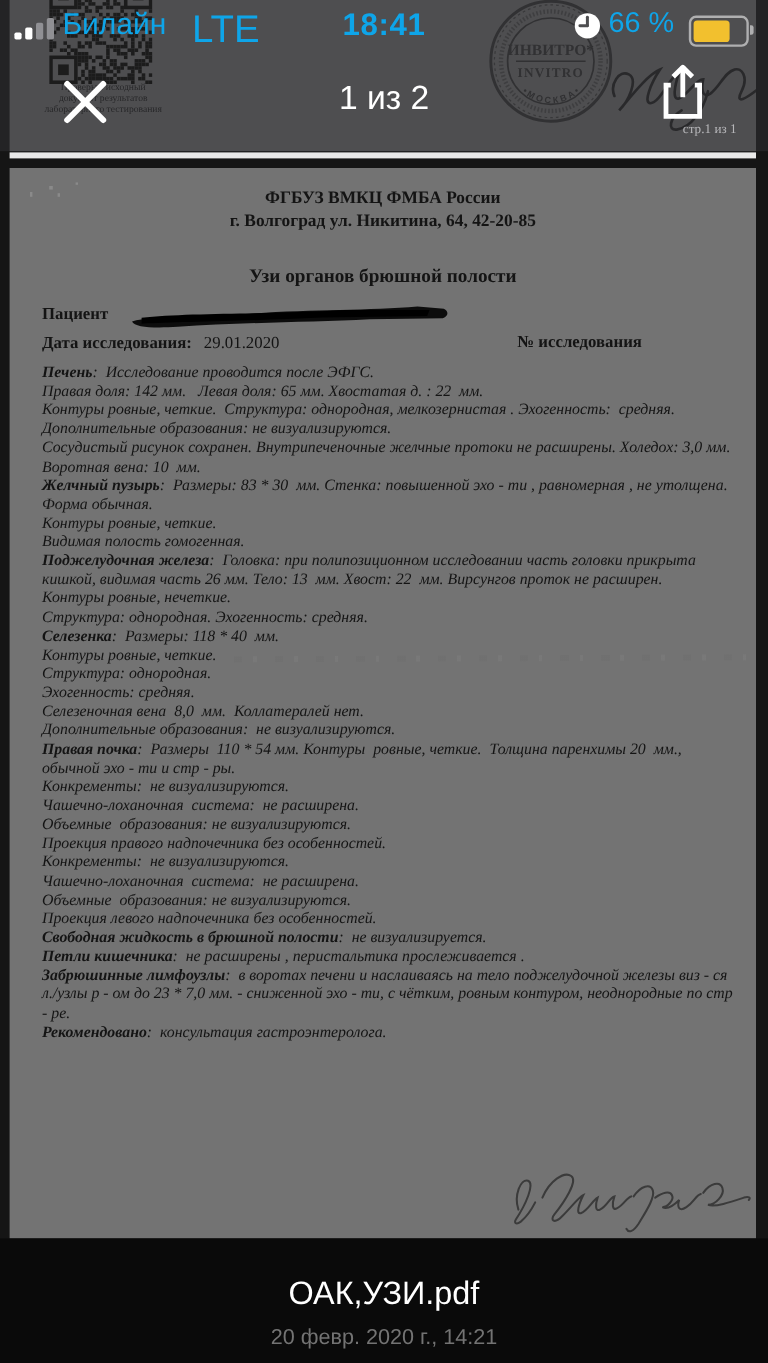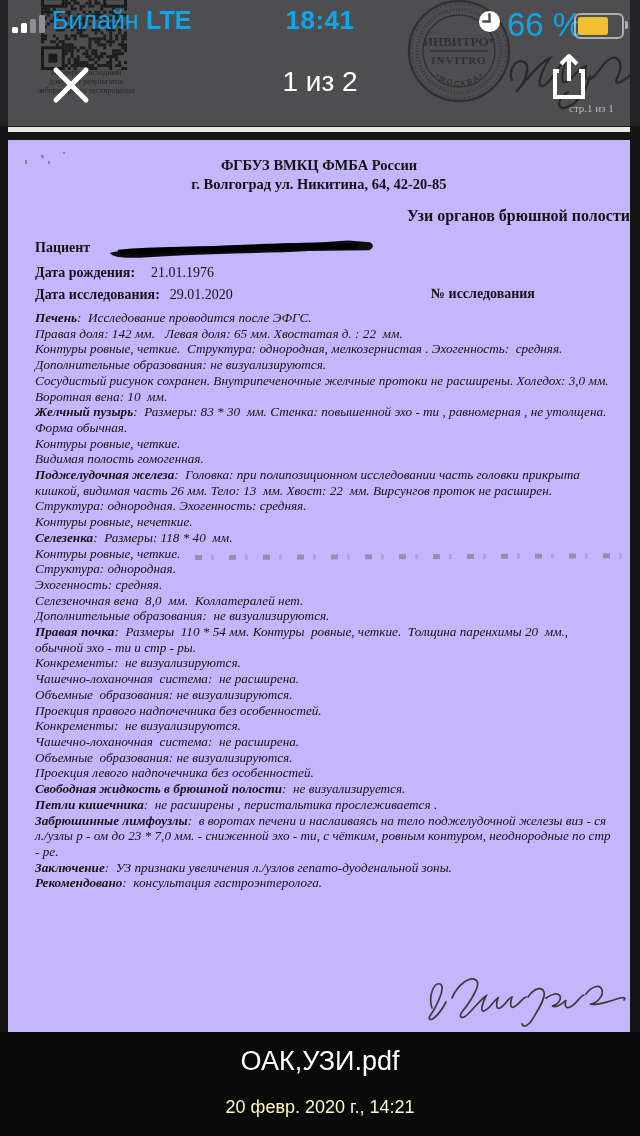--- a/index.html
+++ b/index.html
@@ -14,71 +14,71 @@
 
   
   .sbar{position:absolute;left:0;top:0;width:100%;height:44px;color:#0ea5e9;z-index:40;}
   .sig{position:absolute;left:12px;top:15px;width:34px;height:18px;}
   .sig i{position:absolute;bottom:0;width:6px;border-radius:1.5px;background:#fff;display:block;}
   .sig i:nth-child(1){left:0;height:6px;}
   .sig i:nth-child(2){left:9px;height:10px;}
   .sig i:nth-child(3){left:18px;height:14px;background:#909094;}
   .sig i:nth-child(4){left:27px;height:18px;background:#909094;}
   .carrier{position:absolute;left:52px;top:6px;font-size:25px;}
-  .lte{position:absolute;left:146px;top:6px;font-size:25px;font-weight:bold;}
+  .lte{position:absolute;left:160px;top:6px;font-size:32px;}
   .time{position:absolute;left:0;top:5px;width:100%;text-align:center;font-size:26px;font-weight:600;letter-spacing:.5px;}
   .clockico{position:absolute;left:478px;top:10px;width:23px;height:23px;}
-  .battxt{position:absolute;left:507px;top:6px;font-size:33px;}
+  .battxt{position:absolute;left:507px;top:6px;font-size:24px;}
   .batt{position:absolute;left:574px;top:13px;width:46px;height:22px;border:2px solid rgba(255,255,255,.55);border-radius:6px;}
   .batt .fill{position:absolute;left:2px;top:2px;bottom:2px;width:66%;background:#f2c02e;border-radius:3px;}
   .batt .nub{position:absolute;right:-6px;top:6px;width:3px;height:8px;background:rgba(255,255,255,.55);border-radius:0 2px 2px 0;}
 
   
   .closebtn{position:absolute;left:48px;top:62px;width:46px;height:46px;z-index:45;cursor:pointer;}
   .closebtn svg{display:block;}
   .pageind{position:absolute;left:0;top:66px;width:100%;text-align:center;color:#fff;font-size:28px;font-weight:400;z-index:41;}
   .sharebtn{position:absolute;left:549px;top:53px;width:40px;height:48px;z-index:45;cursor:pointer;}
   .strnote{position:absolute;left:561px;top:102px;font-size:11px;color:#c9c9cc;z-index:41;font-family:"Liberation Serif",serif;}
 
   
   .qr{position:absolute;left:33px;top:-16px;width:86px;height:86px;}
   .qrcap{position:absolute;left:14px;top:68px;width:128px;text-align:center;color:#202022;
          font-size:8px;line-height:9px;font-family:"Liberation Serif",serif;}
   .stamp{position:absolute;left:396px;top:-4px;width:110px;height:110px;}
   .hsig{position:absolute;left:498px;top:36px;width:142px;height:76px;}
 
   
-  .page{position:absolute;left:8px;top:140px;width:622px;height:892px;background:#c4b5fd;z-index:10;
+  .page{position:absolute;left:8px;top:140px;width:622px;height:892px;background:#737373;z-index:10;
         font-family:"Liberation Serif",serif;color:#141414;overflow:hidden;}
   .specks i{position:absolute;background:#8a8a8a;display:block;}
   .org{ text-align:center;font-weight:bold;font-size:14.5px;line-height:19px;}
   .org1{margin-top:16px;}
-  .doctitle{text-align:right;font-weight:bold;font-size:16px;margin-top:13px;}
+  .doctitle{text-align:center;font-weight:bold;font-size:16px;margin-top:28px;}
   .inforow{position:relative;margin:0 20px 0 27px;font-size:14px;}
   .row-patient{margin-top:15px;height:24px;}
   .row-patient b{font-size:14px;}
   .redact-patient{position:absolute;left:73px;top:-2px;}
   .row-dob{margin-top:1px;height:22px;}
   .row-dob .val{margin-left:16px;}
   .row-study{height:20px;}
   .row-study .val{margin-left:10px;}
   .studynum{position:absolute;left:396px;top:-1px;font-weight:bold;}
   .body{margin:3px 18px 0 27px;font-size:13.2px;font-style:italic;}
   .body p{margin:0;line-height:15.7px;white-space:pre-wrap;position:relative;}
   .scan-artifact{position:absolute;left:160px;top:8px;width:478px;height:5px;
       background-image:repeating-linear-gradient(90deg,rgba(110,110,110,.55) 0 7px,rgba(0,0,0,0) 7px 16px,rgba(130,130,130,.35) 16px 19px,rgba(0,0,0,0) 19px 34px);
       transform:rotate(-.25deg);}
   .row-doctor{position:relative;text-align:right;margin:-1px 16px 0 0;font-size:14px;height:22px;}
   .redact-doctor{position:relative;display:inline-block;vertical-align:-4px;margin-left:4px;}
   .docsig{position:absolute;right:2px;bottom:2px;width:210px;height:62px;}
 
   
   .bottombar{position:absolute;left:0;top:1032px;width:640px;height:104px;background:#0a0a0a;z-index:30;text-align:center;color:#fff;}
-  .fname{margin-top:14px;font-size:27px;font-weight:400;}
-  .fdate{margin-top:20px;font-size:18px;color:#fef9c3;}
+  .fname{margin-top:31px;font-size:27px;font-weight:400;}
+  .fdate{margin-top:10px;font-size:18px;color:#737373;}
 </style>
 </head>
 <body>
 
 <div class="phone">
 
   <div class="header">
     <div class="header-doc">
 
       <svg class="qr dim" id="qr-svg" viewBox="0 0 29 29">
@@ -473,61 +473,57 @@
     <div class="doctitle">Узи органов брюшной полости</div>
 
     <div class="inforow row-patient">
       <b>Пациент</b>
       <svg class="redact-patient" width="268" height="24" viewBox="0 0 268 24">
         <path d="M2,13 C20,8 60,10 100,8 C150,5 200,7 240,4 L262,6 C266,8 266,12 261,14 L200,14 C150,16 90,15 40,18 C20,19 4,18 2,13 Z" fill="#0c0c0c" transform="rotate(-0.8 134 12)"></path>
         <path d="M10,10 C50,6 120,9 180,6 L250,7 L248,12 L160,12 C100,14 40,14 10,15 Z" fill="#000" transform="rotate(-0.8 134 12)"></path>
       </svg>
     </div>
 
-    <div class="inforow row-dob">
-      <b>Дата рождения:</b><span class="val">21.01.1976</span>
-    </div>
 
     <div class="inforow row-study">
       <b>Дата исследования:</b><span class="val">29.01.2020</span>
       <span class="studynum">№ исследования</span>
     </div>
 
     <div class="body" id="report-body">
         <p><b>Печень</b>:  Исследование проводится после ЭФГС.</p>
         <p>Правая доля: 142 мм.   Левая доля: 65 мм. Хвостатая д. : 22  мм.</p>
         <p>Контуры ровные, четкие.  Структура: однородная, мелкозернистая . Эхогенность:  средняя.</p>
         <p>Дополнительные образования: не визуализируются.</p>
         <p>Сосудистый рисунок сохранен. Внутрипеченочные желчные протоки не расширены. Холедох: 3,0 мм. Воротная вена: 10  мм.</p>
         <p><b>Желчный пузырь</b>:  Размеры: 83 * 30  мм. Стенка: повышенной эхо - ти , равномерная , не утолщена.</p>
         <p>Форма обычная.</p>
         <p>Контуры ровные, четкие.</p>
         <p>Видимая полость гомогенная.</p>
         <p><b>Поджелудочная железа</b>:  Головка: при полипозиционном исследовании часть головки прикрыта кишкой, видимая часть 26 мм. Тело: 13  мм. Хвост: 22  мм. Вирсунгов проток не расширен.</p>
+        <p>Контуры ровные, нечеткие.</p>
         <p>Структура: однородная. Эхогенность: средняя.</p>
-        <p>Контуры ровные, нечеткие.</p>
         <p><b>Селезенка</b>:  Размеры: 118 * 40  мм.</p>
         <p>Контуры ровные, четкие.<span class="scan-artifact"></span></p>
         <p>Структура: однородная.</p>
         <p>Эхогенность: средняя.</p>
         <p>Селезеночная вена  8,0  мм.  Коллатералей нет.</p>
         <p>Дополнительные образования:  не визуализируются.</p>
         <p><b>Правая почка</b>:  Размеры  110 * 54 мм. Контуры  ровные, четкие.  Толщина паренхимы 20  мм., обычной эхо - ти и стр - ры.</p>
         <p>Конкременты:  не визуализируются.</p>
         <p>Чашечно-лоханочная  система:  не расширена.</p>
         <p>Объемные  образования: не визуализируются.</p>
         <p>Проекция правого надпочечника без особенностей.</p>
         <p>Конкременты:  не визуализируются.</p>
         <p>Чашечно-лоханочная  система:  не расширена.</p>
         <p>Объемные  образования: не визуализируются.</p>
         <p>Проекция левого надпочечника без особенностей.</p>
         <p><b>Свободная жидкость в брюшной полости</b>:  не визуализируется.</p>
         <p><b>Петли кишечника</b>:  не расширены , перистальтика прослеживается .</p>
         <p><b>Забрюшинные лимфоузлы</b>:  в воротах печени и наслаиваясь на тело поджелудочной железы виз - ся л./узлы р - ом до 23 * 7,0 мм. - сниженной эхо - ти, с чётким, ровным контуром, неоднородные по стр - ре.</p>
-        <p><b>Заключение</b>:  УЗ признаки увеличения л./узлов гепато-дуоденальной зоны.</p>
         <p><b>Рекомендовано</b>:  консультация гастроэнтеролога.</p>
       </div>
 
 
     
     <svg class="docsig" viewBox="0 0 210 62">
       <g fill="none" stroke="#3b3b3b" stroke-width="1.7" stroke-linecap="round">
         <path d="M14,40 C10,28 16,14 22,16 C28,18 20,36 12,48 C10,51 12,53 16,50 C22,45 26,38 28,34"></path>
         <path d="M34,30 C40,16 52,8 58,12 C64,16 52,34 44,44 C40,49 44,52 50,46 C58,38 64,30 68,28 C64,36 62,44 66,43 C72,41 76,32 80,30 C78,36 78,42 82,40 C88,37 90,30 94,29 C92,35 92,41 96,39 C102,36 104,30 108,29"></path>
         <path d="M110,29 C116,20 124,18 126,24 C128,30 120,42 114,52 C110,58 106,60 104,56"></path>

